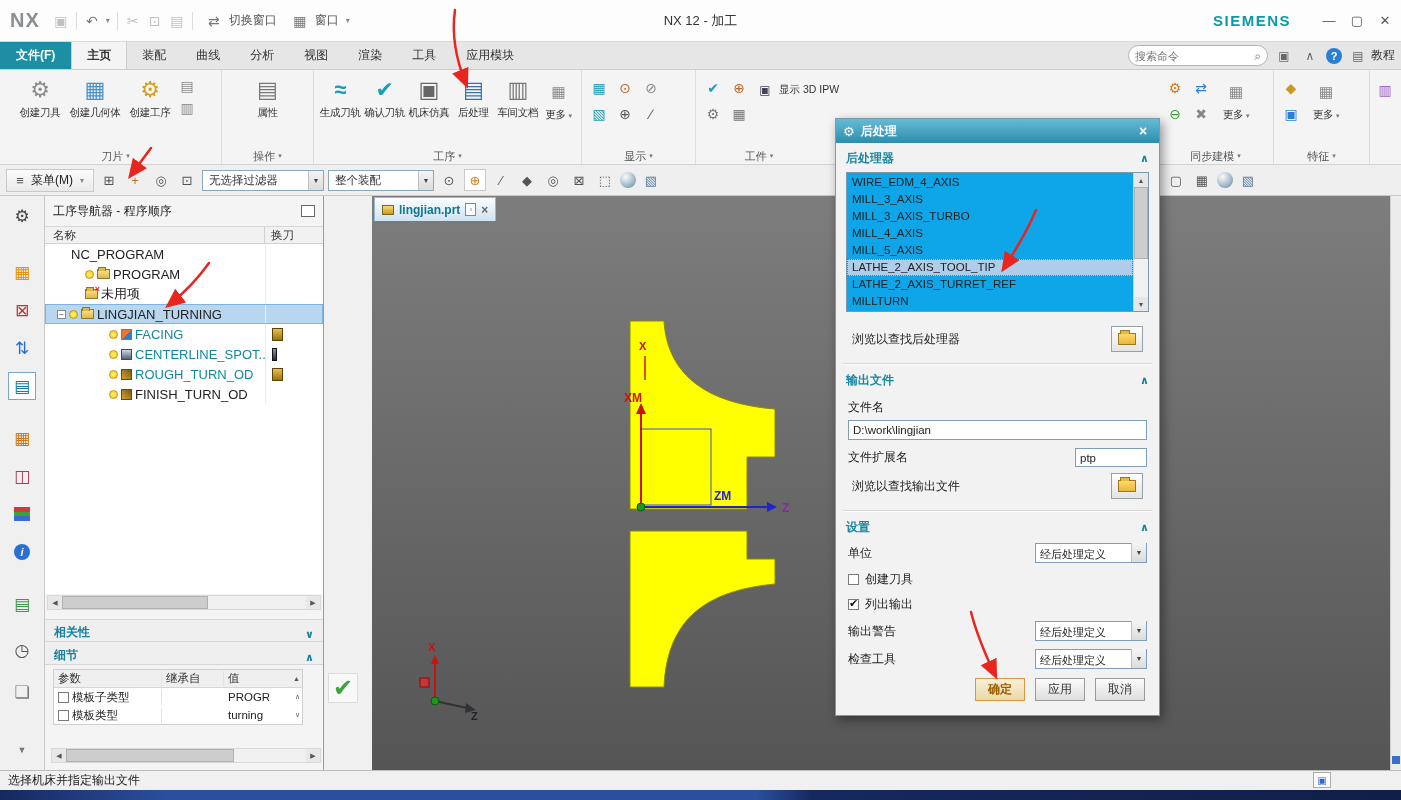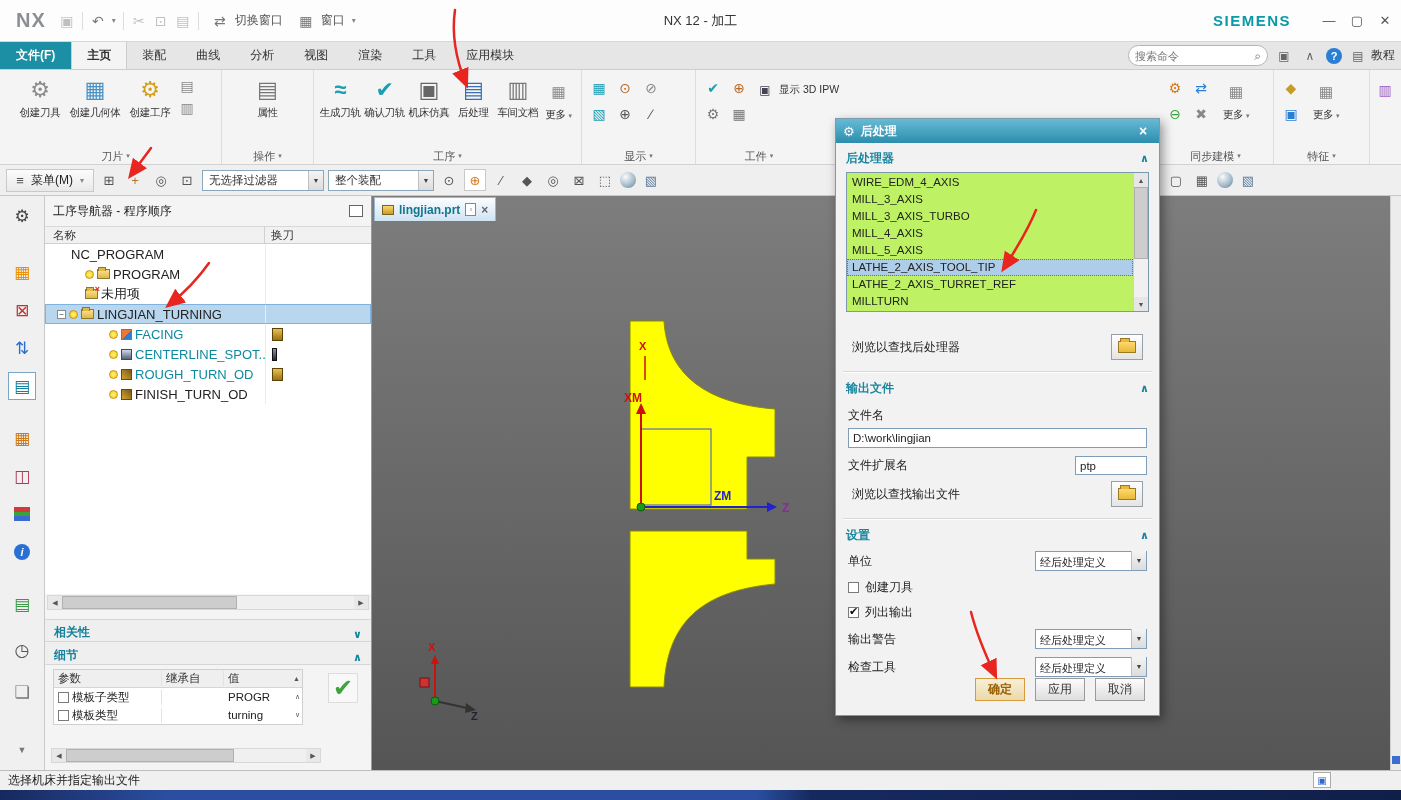--- a/index.html
+++ b/index.html
@@ -1,21 +1,21 @@
 <!DOCTYPE html>
 <html><head>
 <meta charset="utf-8">
 <style>
   *{box-sizing:border-box;margin:0;padding:0}
   html,body{width:1401px;height:800px;overflow:hidden}
   body{font-family:"Liberation Sans","DejaVu Sans",sans-serif;font-size:12px;color:#222;background:#f0f0f0}
   #app{position:relative;width:1401px;height:800px;background:#f0f0f0;overflow:hidden}
 
   
-  .titlebar{position:absolute;left:0;top:0;width:1401px;height:42px;background:#fdfdfd;border-bottom:1px solid #d8d8d8;display:flex;align-items:center;padding:0 12px}
+  .titlebar{position:absolute;left:0;top:0;width:1401px;height:42px;background:#fdfdfd;border-bottom:1px solid #d8d8d8;display:flex;align-items:center;padding:0 6px}
   .nx-logo{font-size:20px;font-weight:bold;color:#8a8f94;letter-spacing:1px;margin:0 10px 0 4px}
   .qbtn{width:22px;height:22px;display:inline-flex;align-items:center;justify-content:center;color:#777;font-size:14px;cursor:default}
   .qbtn.dis{color:#c0c0c0}
   .qarrow{font-size:8px;color:#888;width:10px;text-align:center}
   .qsep{width:1px;height:18px;background:#ddd;margin:0 4px}
   .qtextbtn{display:inline-flex;align-items:center;gap:4px;color:#555;padding:0 6px;height:24px}
   .win-title{position:absolute;left:50%;transform:translateX(-50%);top:12px;font-size:13px;color:#333}
   .brand{position:absolute;right:110px;top:12px;font-size:15px;font-weight:bold;color:#0b9aa8;letter-spacing:1.5px}
   .win-controls{position:absolute;right:6px;top:10px;display:flex;gap:8px}
   .win-controls span{width:20px;height:20px;display:inline-flex;align-items:center;justify-content:center;color:#555;font-size:13px}
@@ -59,21 +59,21 @@
   .menubar-right{position:absolute;left:1165px;top:169px;display:flex;gap:4px;align-items:center}
 
   
   .sidebar{position:absolute;left:0;top:196px;width:45px;height:574px;background:#f0f0f0;border-right:1px solid #c9c9c9;display:flex;flex-direction:column;align-items:center}
   .side-icon{width:28px;height:28px;display:flex;align-items:center;justify-content:center;font-size:17px;margin-top:10px;cursor:default}
   .side-icon.active{background:#fff;border:1px solid #7aa7c7}
   .layer-icon{width:16px;height:14px;background:linear-gradient(#d23a3a 33%,#3aa23a 33% 66%,#3a6ad2 66%)}
   .info-circle{width:16px;height:16px;border-radius:50%;background:#2a6fd4;color:#fff;font-size:11px;font-weight:bold;font-style:italic;display:flex;align-items:center;justify-content:center}
 
   
-  .navigator{position:absolute;left:45px;top:196px;width:327px;height:574px;background:#f4f4f4;border-right:1px solid #9a9a9a}
+  .navigator{position:absolute;left:45px;top:196px;width:279px;height:574px;background:#f4f4f4;border-right:1px solid #9a9a9a}
   .nav-header{height:30px;display:flex;align-items:center;justify-content:space-between;padding:0 8px;color:#222}
   .dock-btn{width:14px;height:12px;border:1px solid #666;background:#fff}
   .nav-cols{height:18px;background:#f1f1f1;border-top:1px solid #d8d8d8;border-bottom:1px solid #d0d0d0;display:flex;font-size:11.5px;color:#333}
   .nc-name{width:220px;padding-left:8px;border-right:1px solid #d0d0d0;display:flex;align-items:center}
   .nc-tool{flex:1;padding-left:6px;display:flex;align-items:center}
   .tree{background:#fff;height:350px;overflow:hidden}
   .trow{height:20px;display:flex;align-items:center}
   .trow.selected{background:#b8d6ee;outline:1px solid #7fb2dd;outline-offset:-1px}
   .cname{width:220px;display:flex;align-items:center;gap:3px;overflow:hidden;white-space:nowrap}
   .ctool{flex:1;display:flex;align-items:center;padding-left:6px;border-left:1px solid #ececec;height:100%}
@@ -117,21 +117,21 @@
   .gtab .close{color:#666;font-weight:bold;font-size:12px}
   .right-strip{position:absolute;left:1390px;top:196px;width:11px;height:574px;background:#ececec;border-left:1px solid #cfcfcf}
   .rs-ic{position:absolute;left:1px;bottom:6px;width:8px;height:8px;background:#3a6fd0}
 
   
   .dialog{position:absolute;left:835px;top:118px;width:325px;height:598px;background:#f2f2f2;border:1px solid #7d9aa8;box-shadow:3px 4px 10px rgba(0,0,0,.4);z-index:40;font-size:12px}
   .dlg-title{height:24px;background:linear-gradient(#66bbd6,#2d8dad);color:#fff;display:flex;align-items:center;gap:6px;padding:0 7px;font-weight:bold}
   .dlg-title .gear{font-size:13px}
   .dlg-close{margin-left:auto;font-size:14px;font-weight:bold;width:18px;text-align:center}
   .sect{display:flex;justify-content:space-between;align-items:center;color:#1b86a0;font-weight:bold;padding:7px 10px 3px}
-  .plist{margin:2px 10px 12px;height:140px;border:1px solid #7a99ad;background:#bef264;display:flex}
+  .plist{margin:2px 10px 4px;height:140px;border:1px solid #7a99ad;background:#0ea5e9;display:flex}
   .plist-items{flex:1;padding-top:1px;overflow:hidden}
   .list-item{height:17px;line-height:17px;padding-left:5px;font-size:11.5px;color:#222;white-space:nowrap}
   .list-item.selected{background:#aecde8;outline:1px dotted #4a78a8;outline-offset:-1px}
   .vsb{width:15px;background:#f0f0f0;border-left:1px solid #d0d0d0;display:flex;flex-direction:column}
   .vsb .sb-btn{height:14px;display:flex;align-items:center;justify-content:center;font-size:7px;color:#555;background:#e6e6e6}
   .vsb .sb-track{flex:1;position:relative}
   .vsb .sb-thumb{position:absolute;left:0;width:100%;top:0;height:72px;background:#cdcdcd;border:1px solid #b0b0b0}
   .browse-row{display:flex;align-items:center;justify-content:space-between;padding:10px 16px 4px}
   .browse-row .blabel{color:#222}
   .folder-btn{width:32px;height:26px;border:1px solid #96a0a8;background:linear-gradient(#fefefe,#e4e4e4);display:flex;align-items:center;justify-content:center}

